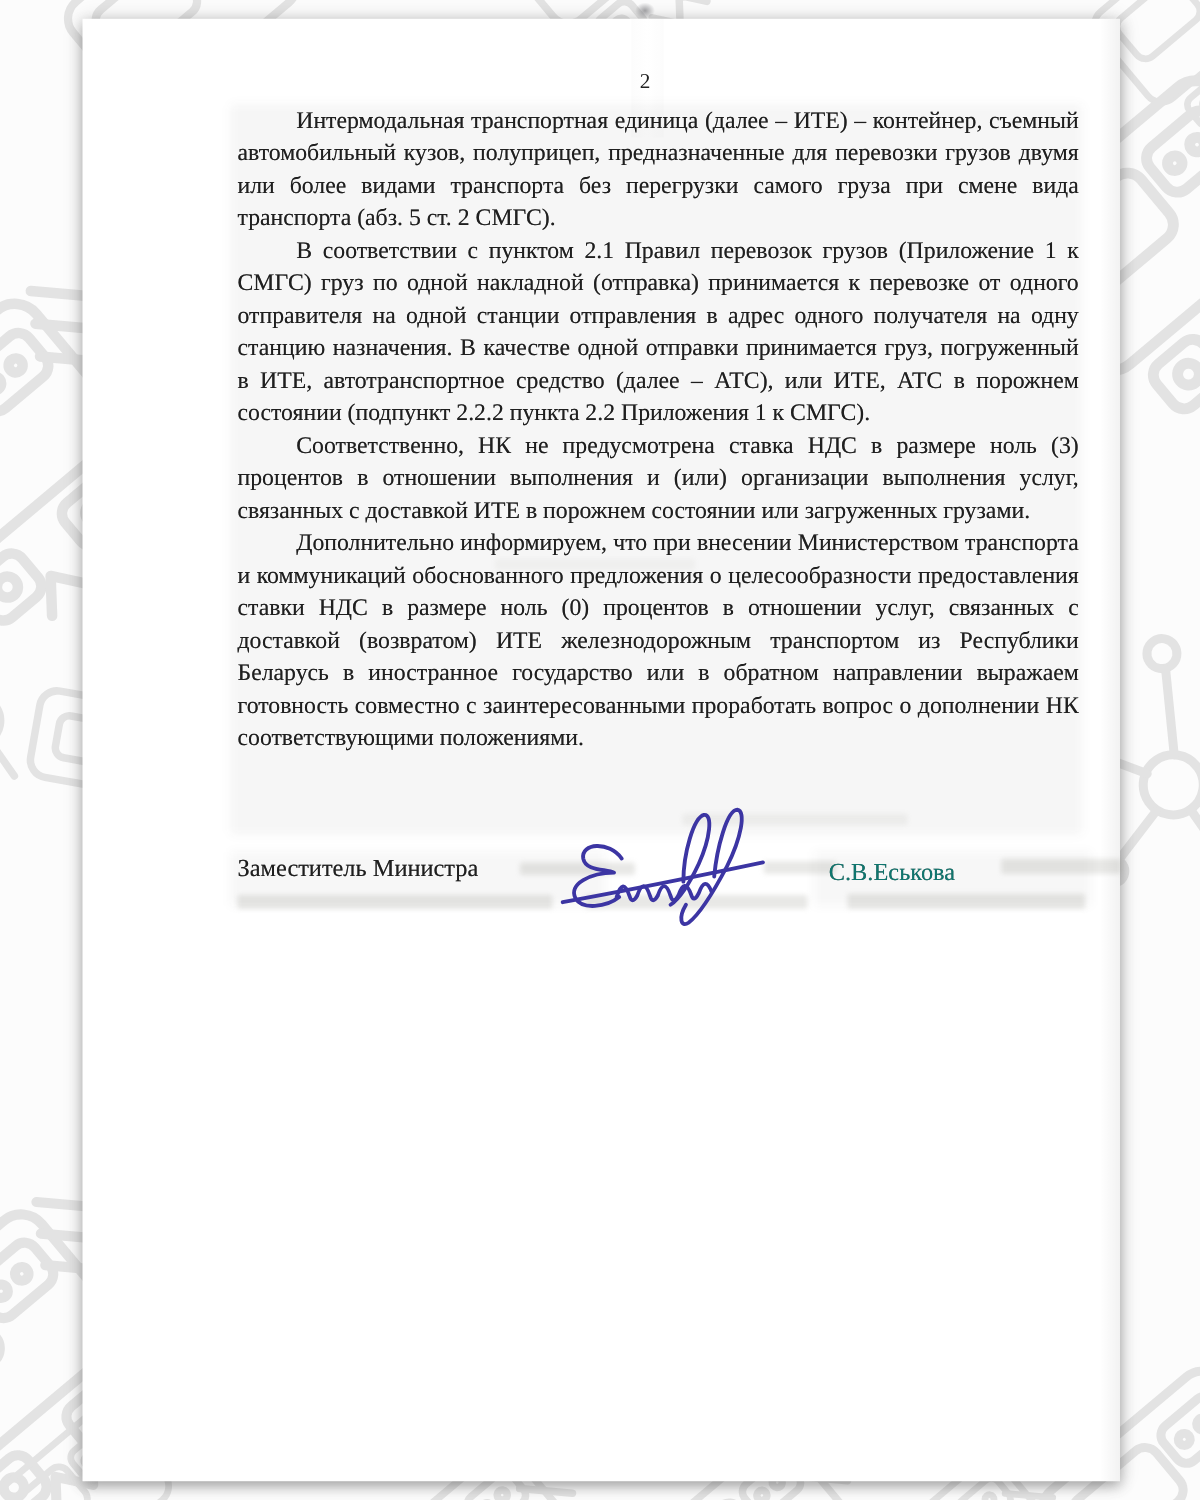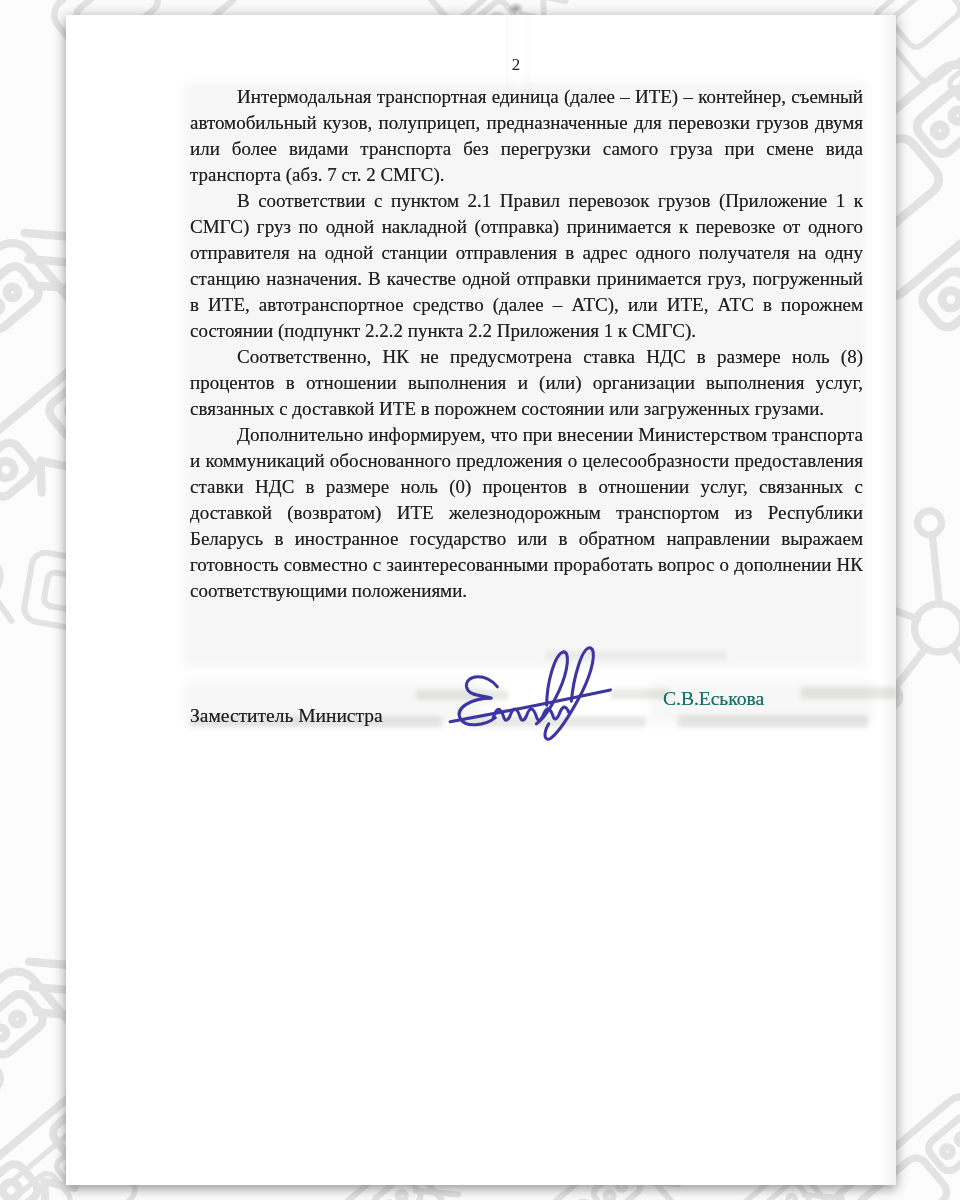--- a/index.html
+++ b/index.html
@@ -43,21 +43,21 @@
     font-size:19px;line-height:26px;color:#1f1f1f;
     text-align:justify;
     text-shadow:0 0 .4px rgba(0,0,0,.55);
   }
   .para{margin:0;text-indent:47px;}
   .bleed{
     position:absolute;background:rgba(140,140,128,.20);
     filter:blur(2px);border-radius:2px;pointer-events:none;
   }
   .sig-title{
-    position:absolute;left:124px;top:690px;font-size:19.5px;color:#1f1f1f;
+    position:absolute;left:124px;top:670px;font-size:19.5px;color:#1f1f1f;
     text-shadow:0 0 .4px rgba(0,0,0,.55);white-space:nowrap;
   }
   .sig-name{
     position:absolute;left:597px;top:673px;font-size:19.5px;color:#0f766e;
     text-shadow:0 0 .4px rgba(0,0,0,.55);white-space:nowrap;
   }
   .signature{position:absolute;left:378px;top:626px;width:190px;height:104px;}
 </style>
 </head>
 <body>
@@ -137,25 +137,25 @@
     <div class="crease"></div>
 
     <div class="page-number">2</div>
 
     <div class="text-shade"></div>
     <div class="shade-sm" style="left:118px;top:666px;width:300px;height:44px;"></div>
     <div class="shade-sm" style="left:585px;top:666px;width:222px;height:44px;"></div>
 
     <div class="body-text">
 
-        <p class="para">Интермодальная транспортная единица (далее – ИТЕ) – контейнер, съемный автомобильный кузов, полуприцеп, предназначенные для перевозки грузов двумя или более видами транспорта без перегрузки самого груза при смене вида транспорта (абз. 7 ст. 2 СМГС).</p>
+        <p class="para">Интермодальная транспортная единица (далее – ИТЕ) – контейнер, съемный автомобильный кузов, полуприцеп, предназначенные для перевозки грузов двумя или более видами транспорта без перегрузки самого груза при смене вида транспорта (абз. 5 ст. 2 СМГС).</p>
 
         <p class="para">В соответствии с пунктом 2.1 Правил перевозок грузов (Приложение 1 к СМГС) груз по одной накладной (отправка) принимается к перевозке от одного отправителя на одной станции отправления в адрес одного получателя на одну станцию назначения. В качестве одной отправки принимается груз, погруженный в ИТЕ, автотранспортное средство (далее – АТС), или ИТЕ, АТС в порожнем состоянии (подпункт 2.2.2 пункта 2.2 Приложения 1 к СМГС).</p>
 
-        <p class="para">Соответственно, НК не предусмотрена ставка НДС в размере ноль (8) процентов в отношении выполнения и (или) организации выполнения услуг, связанных с доставкой ИТЕ в порожнем состоянии или загруженных грузами.</p>
+        <p class="para">Соответственно, НК не предусмотрена ставка НДС в размере ноль (3) процентов в отношении выполнения и (или) организации выполнения услуг, связанных с доставкой ИТЕ в порожнем состоянии или загруженных грузами.</p>
 
         <p class="para">Дополнительно информируем, что при внесении Министерством транспорта и коммуникаций обоснованного предложения о целесообразности предоставления ставки НДС в размере ноль (0) процентов в отношении услуг, связанных с доставкой (возвратом) ИТЕ железнодорожным транспортом из Республики Беларусь в иностранное государство или в обратном направлении выражаем готовность совместно с заинтересованными проработать вопрос о дополнении НК соответствующими положениями.</p>
       </div>
 
     <div class="bleed" style="left:350px;top:675px;width:92px;height:10px;"></div>
     <div class="bleed" style="left:545px;top:674px;width:58px;height:10px;"></div>
     <div class="bleed" style="left:735px;top:672px;width:96px;height:12px;"></div>
     <div class="bleed" style="left:124px;top:701px;width:252px;height:11px;"></div>
     <div class="bleed" style="left:402px;top:701px;width:178px;height:11px;"></div>
     <div class="bleed" style="left:612px;top:700px;width:190px;height:12px;"></div>

